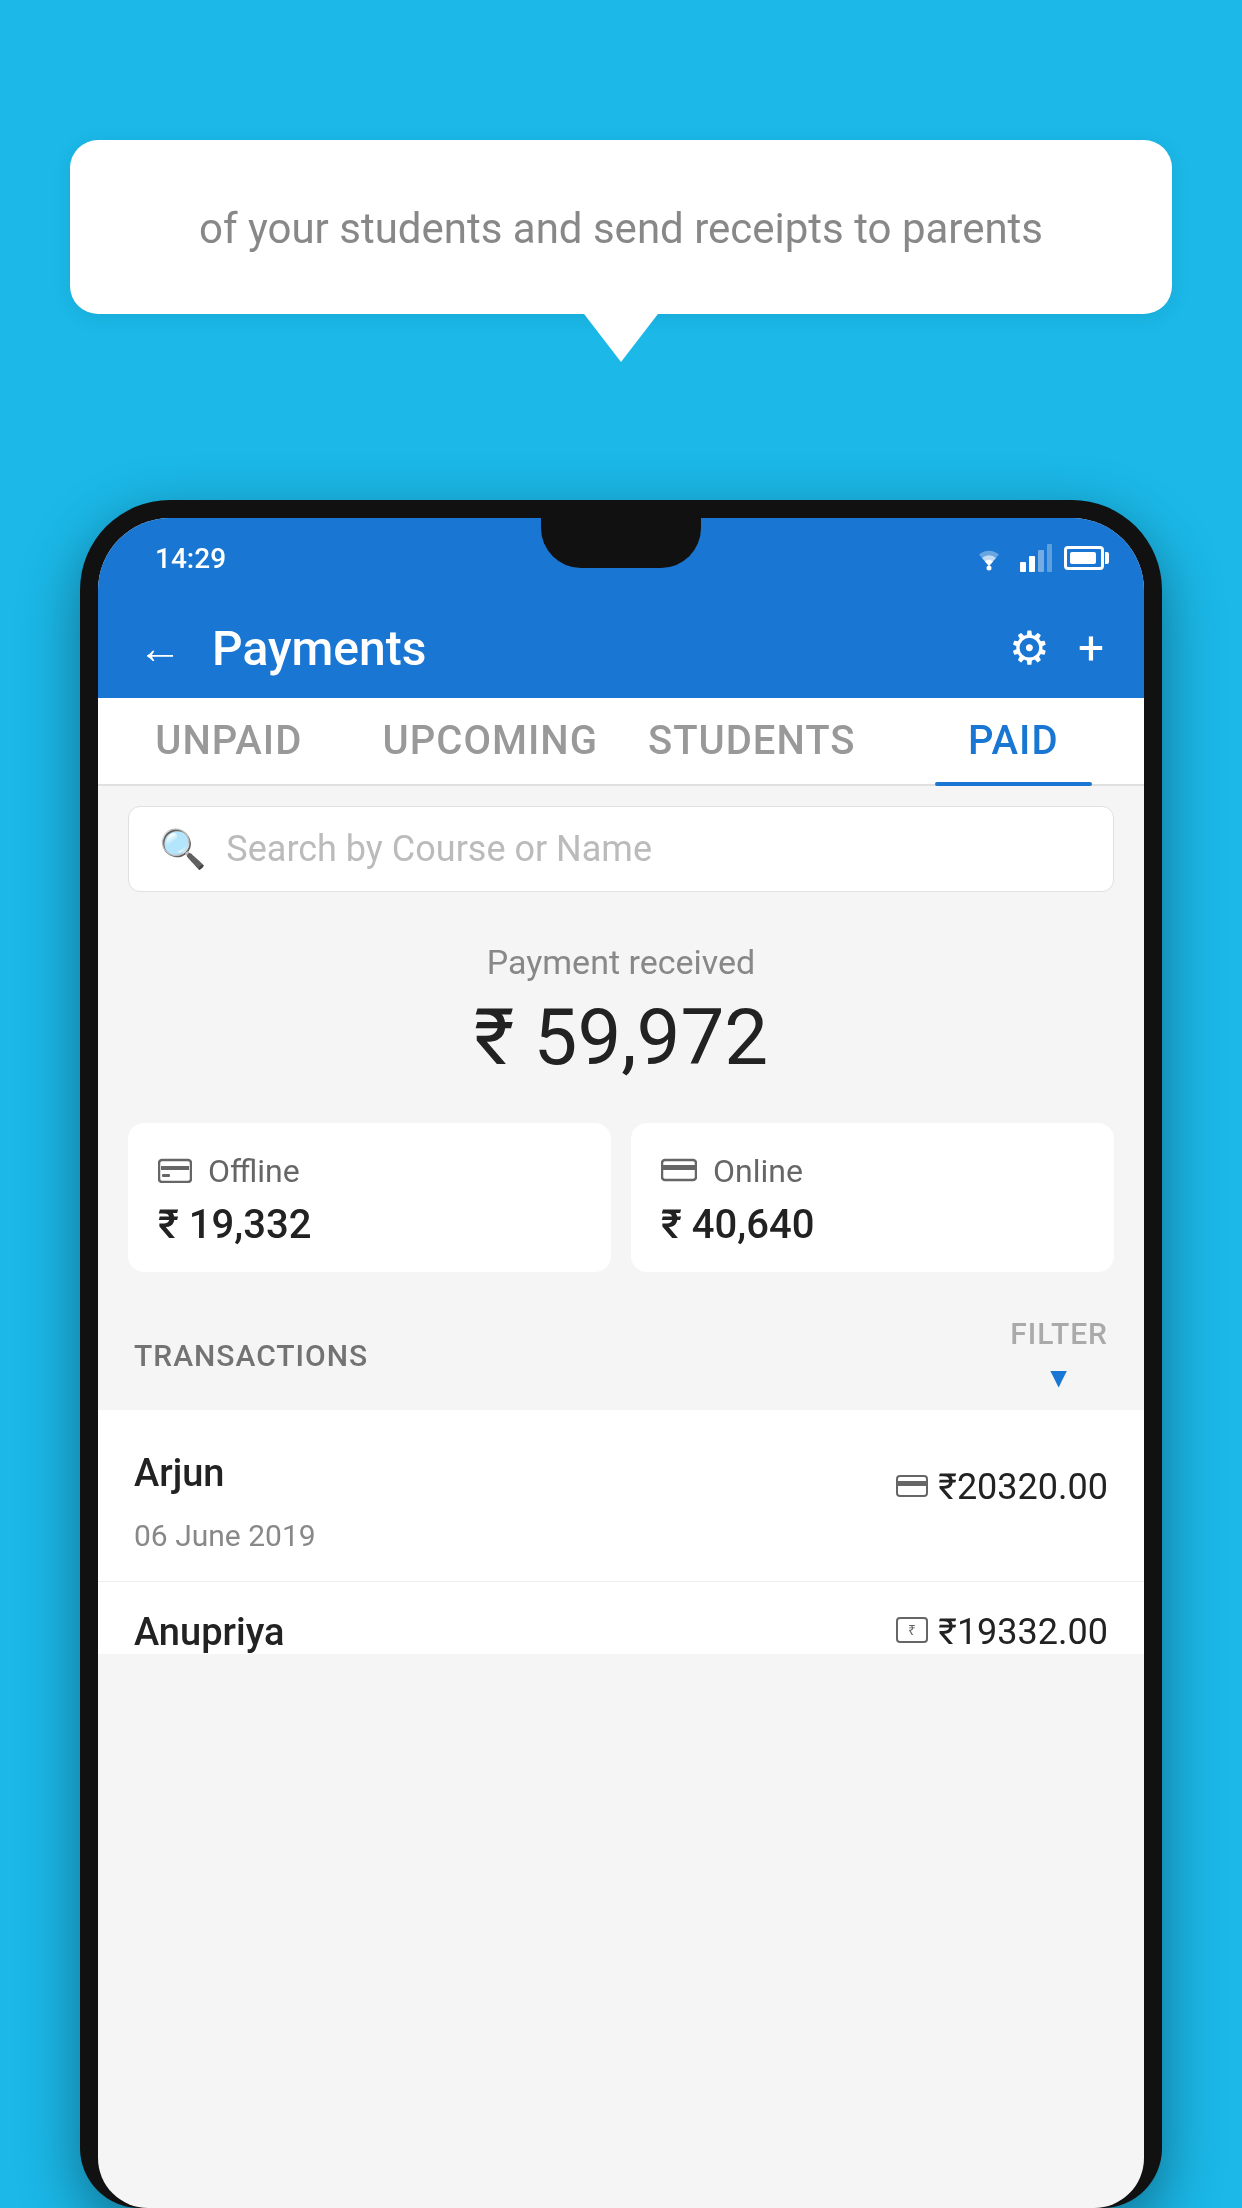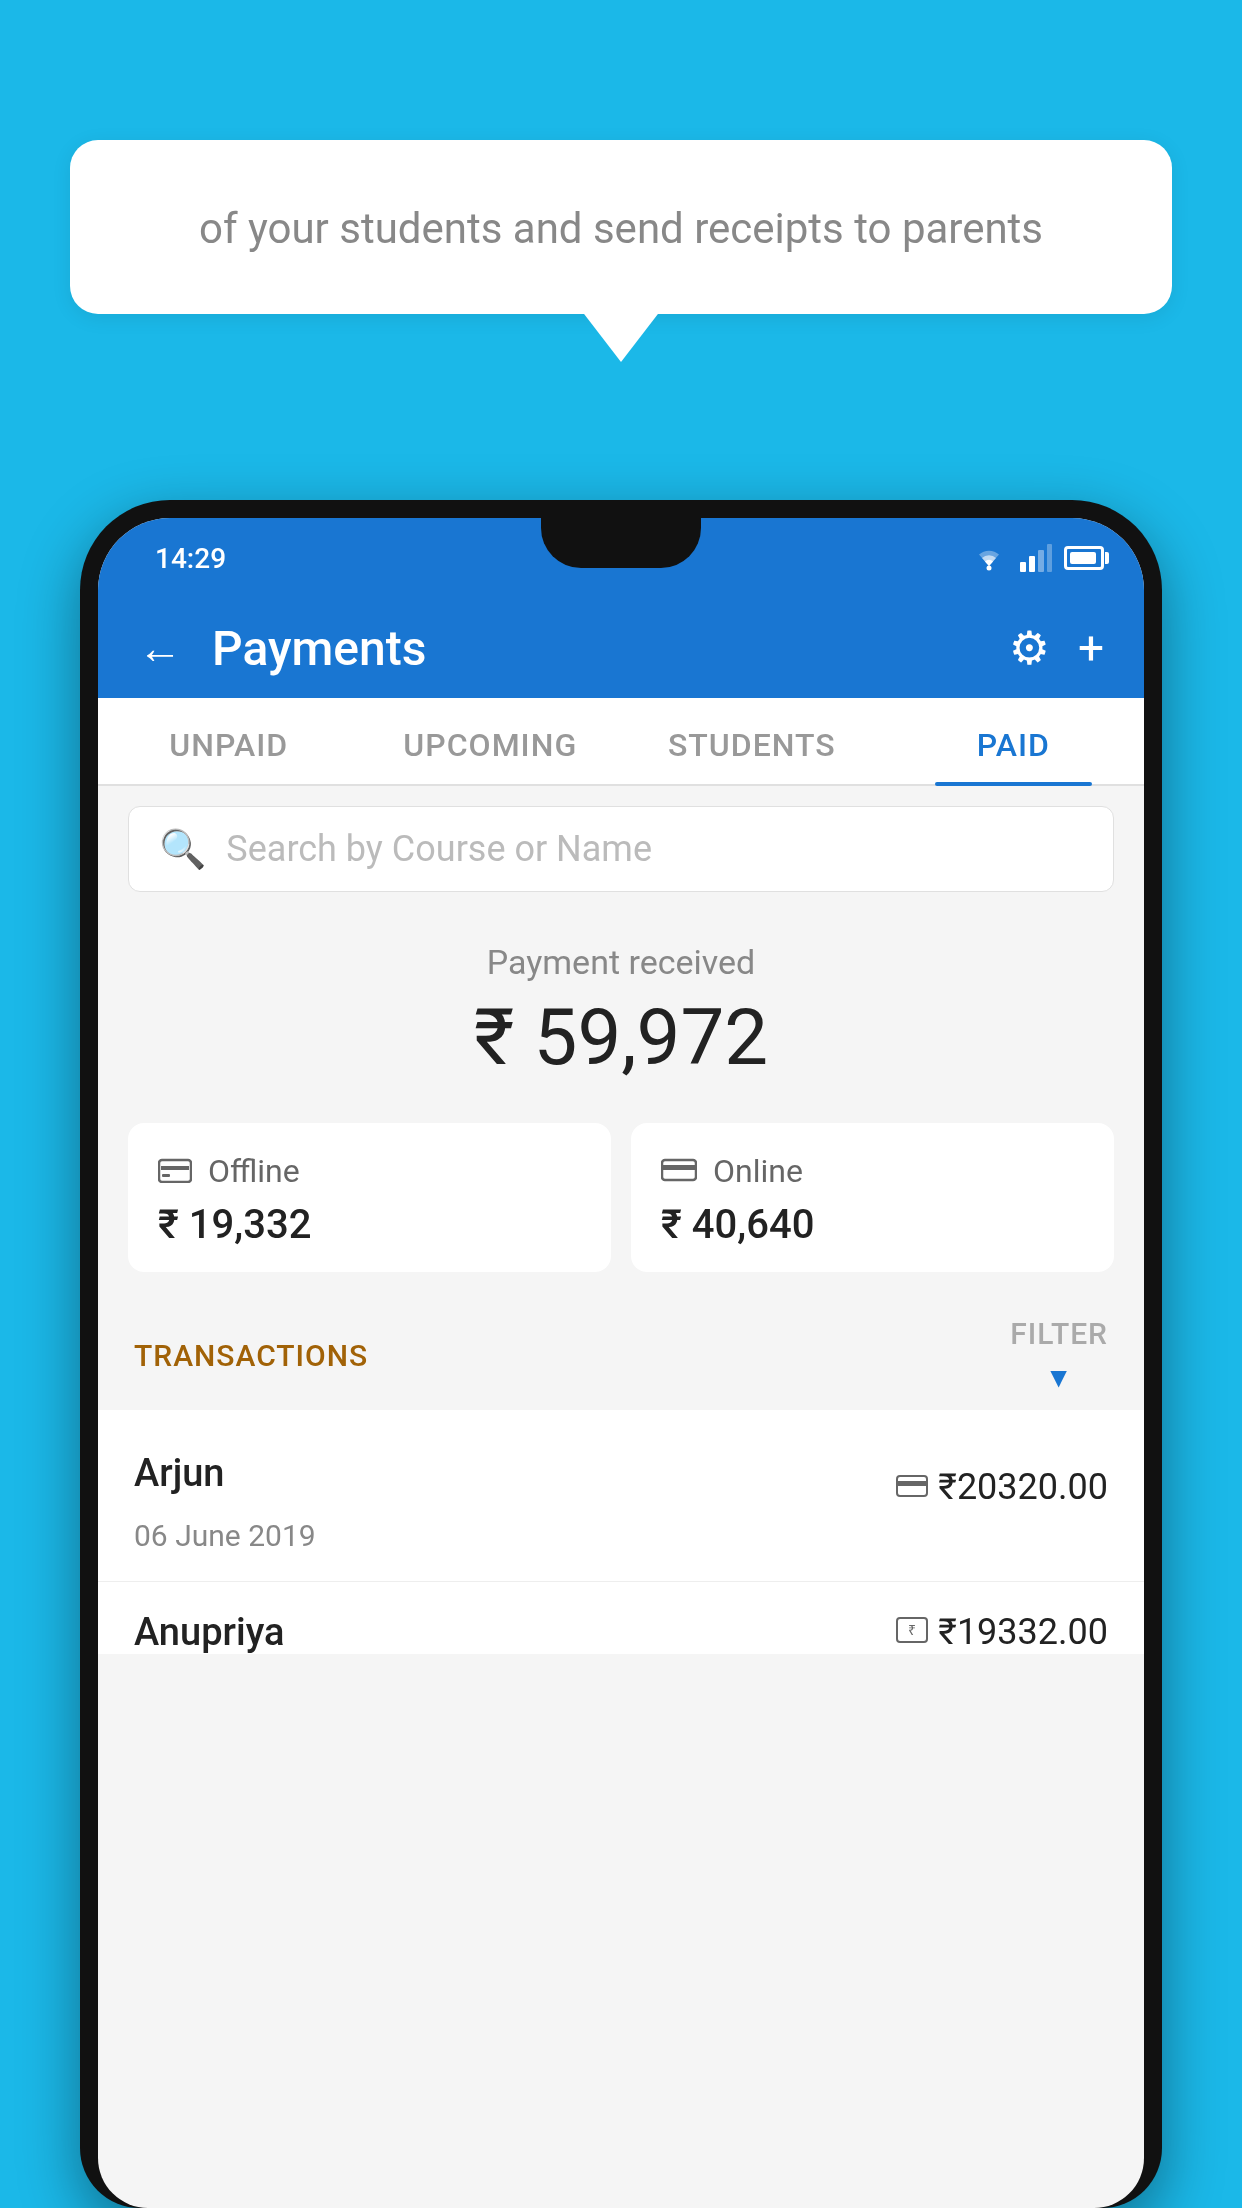--- a/index.html
+++ b/index.html
@@ -177,21 +177,21 @@
       background: #fff;
       display: flex;
       border-bottom: 2px solid #e0e0e0;
       height: 88px;
       align-items: flex-end;
     }
     .tab {
       flex: 1;
       text-align: center;
       padding-bottom: 20px;
-      font-size: 32px;
+      font-size: 40px;
       font-weight: 500;
       color: #999;
       letter-spacing: 1px;
       cursor: pointer;
       position: relative;
       margin-top: 40px;
     }
     .tab.active {
       color: #1976D2;
     }
@@ -281,21 +281,21 @@
 
     
     .transactions-header {
       background: #f5f5f5;
       display: flex;
       justify-content: space-between;
       align-items: center;
       padding: 20px 36px 16px;
     }
     .transactions-label {
-      color: #a16207;
+      color: #737373;
       font-size: 30px;
       font-weight: 500;
       letter-spacing: 1px;
     }
     .filter-label {
       color: #aaa;
       font-size: 30px;
       font-weight: 500;
       letter-spacing: 1px;
       display: flex;

